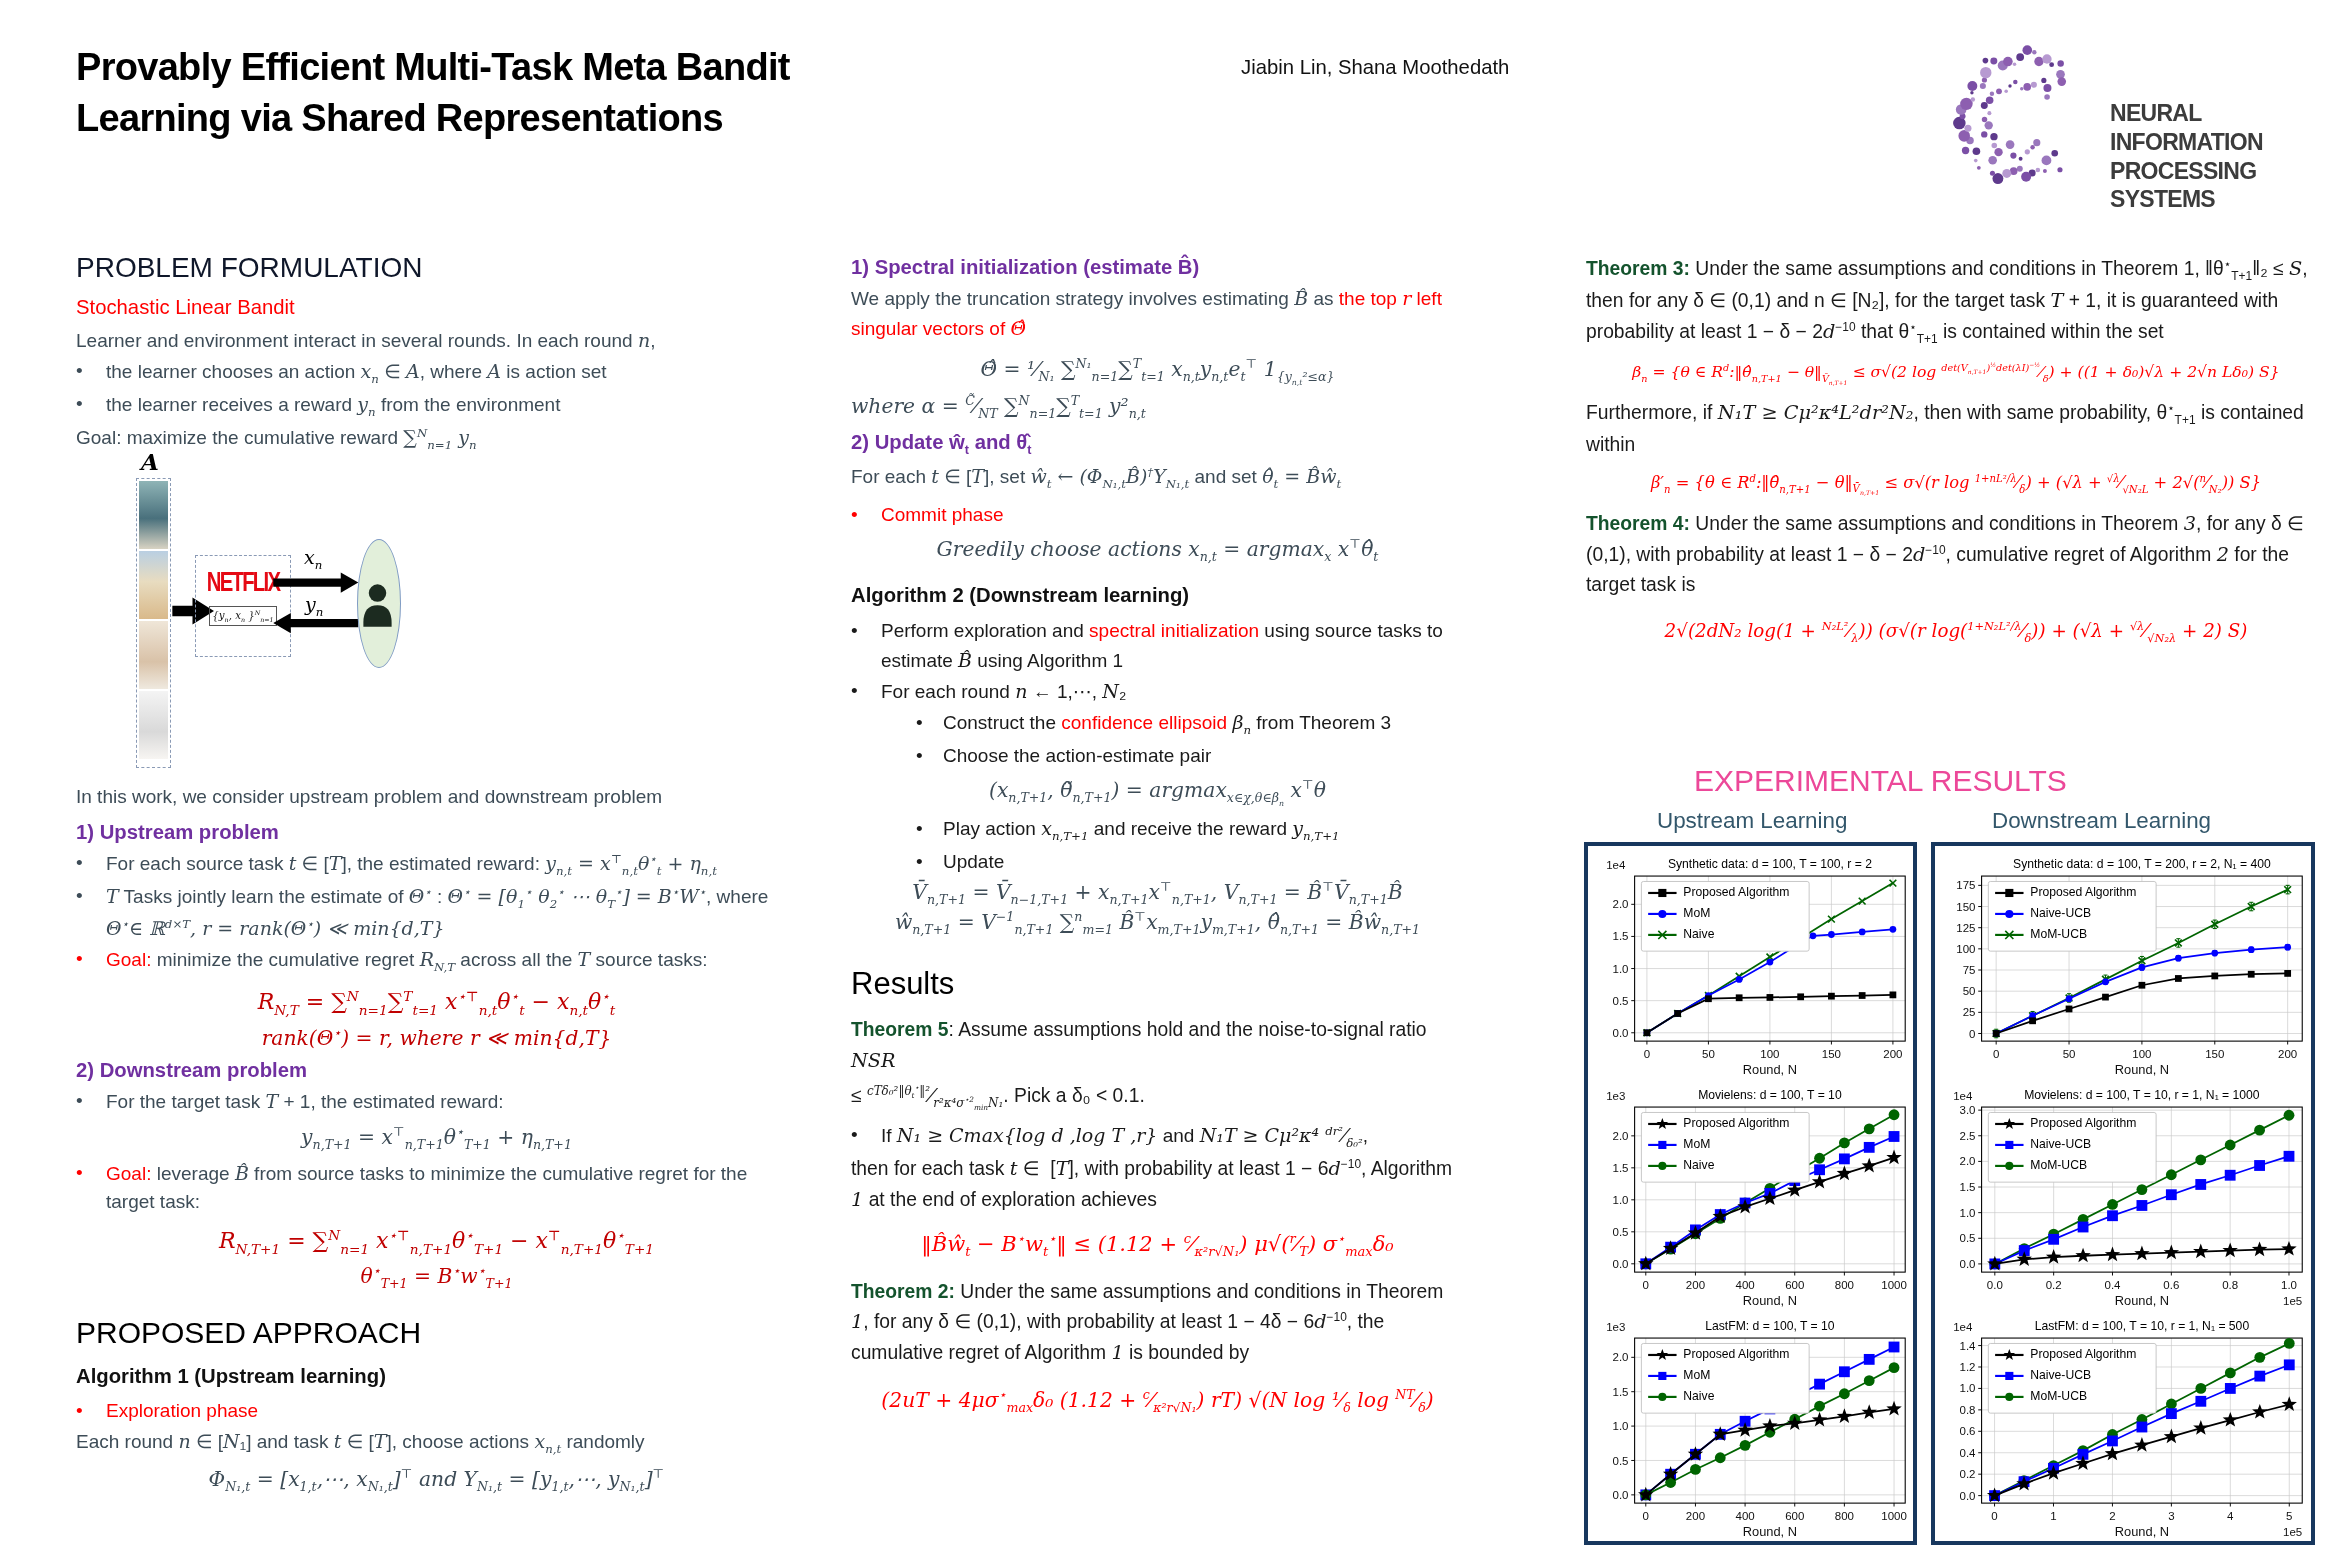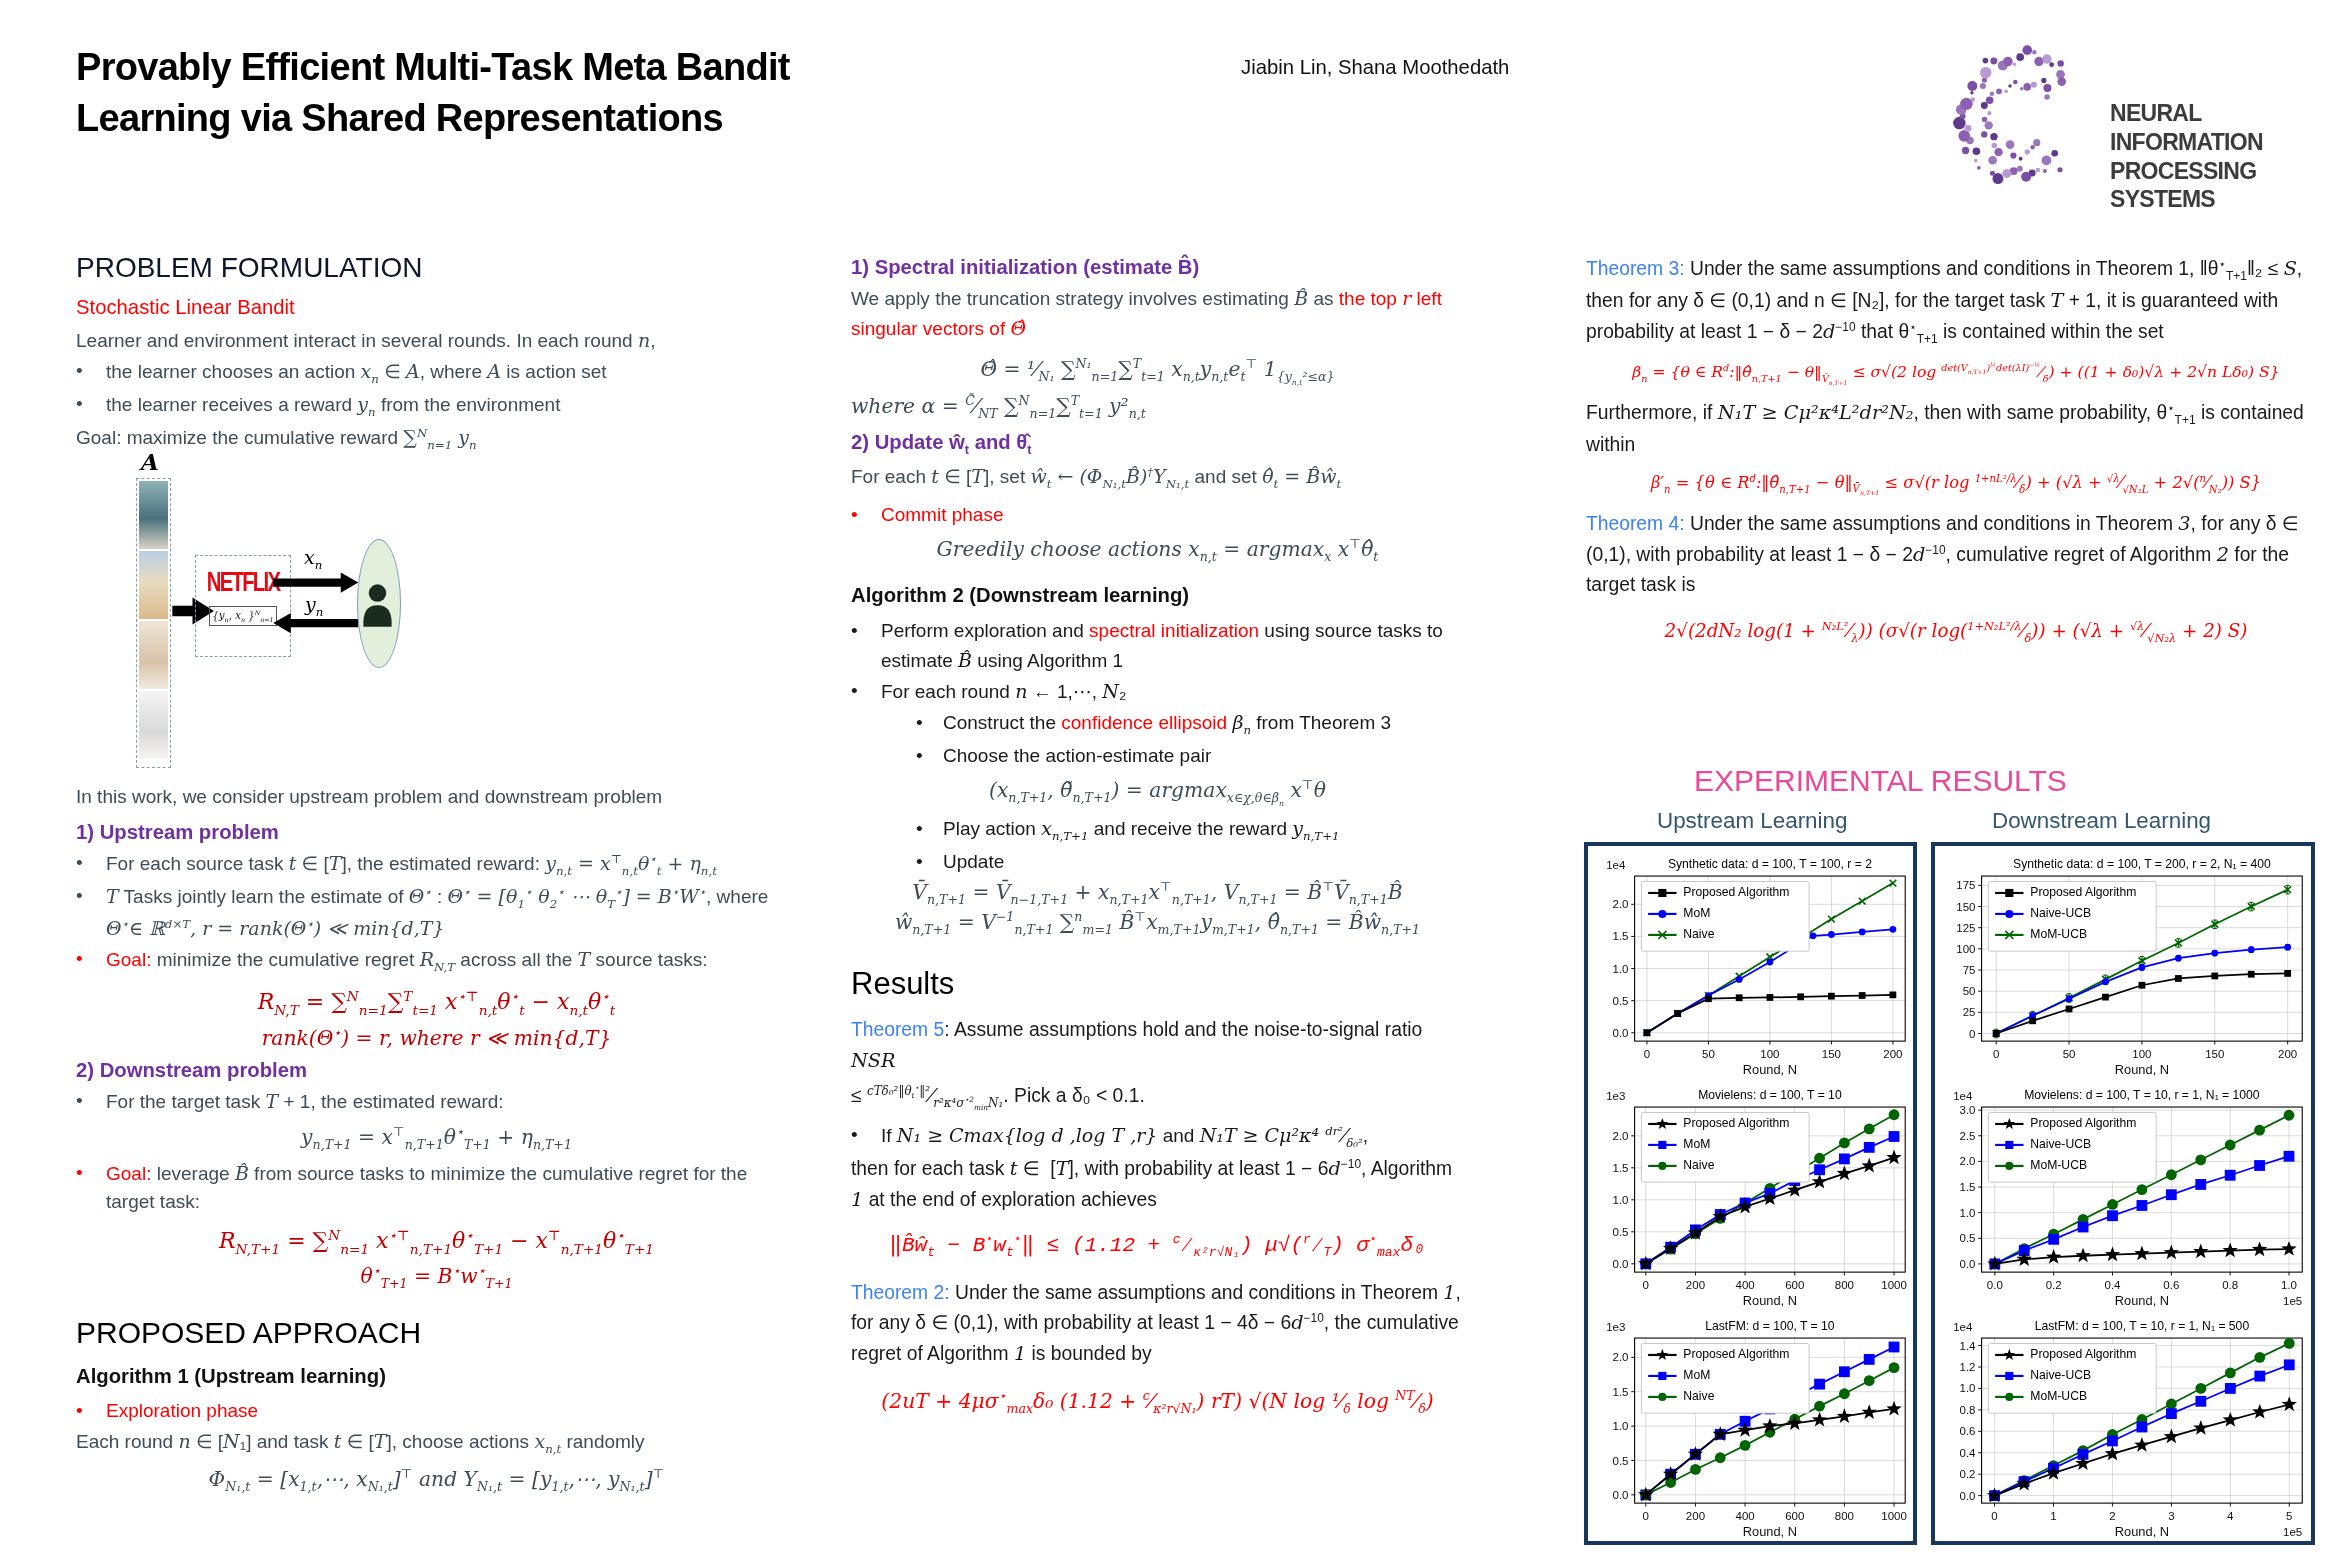--- a/index.html
+++ b/index.html
@@ -16,21 +16,21 @@
   .li .dot{width:30px;flex:none;}
   .li2{display:flex;margin:1.4px 0 1.4px 65px;font-size:19px;line-height:1.55;}
   .li2 .dot{width:27px;flex:none;}
   .m{font-family:"DejaVu Serif",serif;font-style:italic;}
   .formula{font-family:"DejaVu Serif",serif;font-style:italic;font-size:20.3px;text-align:center;margin:6.8px 0;}
   .red{color:#ff0000;}
   .dred{color:#c00000;}
   .purple{color:#7030a0;font-weight:bold;font-size:20.3px;margin:9.5px 0 5.4px 0;}
   .algh{color:#111;font-weight:bold;font-size:20.3px;margin:15px 0 9.5px 0;}
   .thm{font-size:19.3px;line-height:1.6;color:#1a1a1a;margin:0 0 4.1px 0;}
-  .thmlabel{color:#3b82f6;font-weight:normal;}
+  .thmlabel{color:#14532d;font-weight:bold;}
   sub{font-size:62%;} sup{font-size:62%;}
   .panel{position:absolute;border:4.1px solid #17375e;background:#fff;box-sizing:border-box;padding:3.4px 0 0 3.4px;}
   .chart-slot{width:100%;height:231px;}
   .explbl{position:absolute;font-size:22.4px;color:#33576b;}
   .exph{position:absolute;font-size:30px;color:#ec4899;}
   
   #diagram{position:relative;height:318px;margin-top:4.1px;}
   .strip{position:absolute;left:60px;top:19px;width:35px;height:290px;border:1.4px dashed #8a9ab5;padding:2px;box-sizing:border-box;}
   .pstr{width:100%;height:68px;margin-bottom:2px;}
   .scriptA{position:absolute;left:65px;top:-11px;font-family:"DejaVu Serif",serif;font-style:italic;font-weight:bold;font-size:23px;color:#000;}
@@ -252,21 +252,21 @@
   <div class="formula" style="margin:2.7px 0;">V̄<sub>n,T+1</sub> = V̄<sub>n−1,T+1</sub> + x<sub>n,T+1</sub>x<sup>⊤</sup><sub>n,T+1</sub>, V<sub>n,T+1</sub> = B̂<sup>⊤</sup>V̄<sub>n,T+1</sub>B̂</div>
   <div class="formula" style="margin:2.7px 0;">ŵ<sub>n,T+1</sub> = V<sup>−1</sup><sub>n,T+1</sub> ∑<sup>n</sup><sub>m=1</sub> B̂<sup>⊤</sup>x<sub>m,T+1</sub>y<sub>m,T+1</sub>, θ̂<sub>n,T+1</sub> = B̂ŵ<sub>n,T+1</sub></div>
   <div class="h1b" style="font-size:31px;margin-top:28.5px;">Results</div>
   <div class="thm"><span class="thmlabel">Theorem 5</span><span>: Assume assumptions hold and the noise-to-signal ratio <span class="m">NSR</span></span></div>
   <div class="thm">≤ <span class="m"><sup>cTδ₀²‖θ<sub>t</sub><sup>⋆</sup>‖²</sup>⁄<sub>r²κ⁴σ<sup>⋆2</sup><sub>min</sub>N₁</sub></span>. Pick a δ₀ &lt; 0.1.</div>
   <div class="li" style="color:#1a1a1a;margin-top:6.8px;">
         <span class="dot">•</span>
         <span>If <span class="m">N₁ ≥ Cmax{log d ,log T ,r}</span> and <span class="m">N₁T ≥ Cμ²κ⁴ <sup>dr²</sup>⁄<sub>δ₀²</sub></span>,</span>
       </div>
   <div class="thm">then for each task <span class="m">t</span> ∈&nbsp; [<span class="m">T</span>], with probability at least 1 − 6<span class="m">d</span><sup>−10</sup>, Algorithm <span class="m">1</span> at the end of exploration achieves</div>
-  <div class="formula red" style="font-size:21px;margin:15px 0;font-family:Liberation Mono, monospace;">‖B̂ŵ<sub>t</sub> − B<sup>⋆</sup>w<sub>t</sub><sup>⋆</sup>‖ ≤ (1.12 + <sup>c</sup>⁄<sub>κ²r√N₁</sub>) μ√(<sup>r</sup>⁄<sub>T</sub>) σ<sup>⋆</sup><sub>max</sub>δ₀</div>
+  <div class="formula red" style="font-size:21px;margin:15px 0;">‖B̂ŵ<sub>t</sub> − B<sup>⋆</sup>w<sub>t</sub><sup>⋆</sup>‖ ≤ (1.12 + <sup>c</sup>⁄<sub>κ²r√N₁</sub>) μ√(<sup>r</sup>⁄<sub>T</sub>) σ<sup>⋆</sup><sub>max</sub>δ₀</div>
   <div class="thm" style="margin-top:17.6px;"><span class="thmlabel">Theorem 2:</span><span> Under the same assumptions and conditions in Theorem <span class="m">1</span>, for any δ ∈ (0,1), with probability at least 1 − 4δ − 6<span class="m">d</span><sup>−10</sup>, the cumulative regret of Algorithm <span class="m">1</span> is bounded by</span></div>
   <div class="formula red" style="font-size:20.3px;margin:17.6px 0;">(2uT + 4μσ<sup>⋆</sup><sub>max</sub>δ₀ (1.12 + <sup>c</sup>⁄<sub>κ²r√N₁</sub>) rT) √(N log ¹⁄<sub>δ</sub> log <sup>NT</sup>⁄<sub>δ</sub>)</div>
 </div>
 
 <div class="col" style="left:1586px;top:254px;width:740px;">
   <div class="thm"><span class="thmlabel">Theorem 3:</span><span> Under the same assumptions and conditions in Theorem 1, ‖θ<sup>⋆</sup><sub>T+1</sub>‖₂ ≤ <span class="m">S</span>, then for any δ ∈ (0,1) and n ∈ [N₂], for the target task <span class="m">T</span> + 1, it is guaranteed with probability at least 1 − δ − 2<span class="m">d</span><sup>−10</sup> that θ<sup>⋆</sup><sub>T+1</sub> is contained within the set</span></div>
   <div class="formula red" style="font-size:15.6px;margin:12.2px 0;">β<sub>n</sub> = {θ ∈ R<sup>d</sup>:‖θ̂<sub>n,T+1</sub> − θ‖<sub>V̄<sub>n,T+1</sub></sub> ≤ σ√(2 log <sup>det(V<sub>n,T+1</sub>)<sup>½</sup>det(λI)<sup>−½</sup></sup>⁄<sub>δ</sub>) + ((1 + δ₀)√λ + 2√n Lδ₀) S}</div>
   <div class="thm">Furthermore, if <span class="m">N₁T ≥ Cμ²κ⁴L²dr²N₂</span>, then with same probability, θ<sup>⋆</sup><sub>T+1</sub> is contained within</div>
   <div class="formula red" style="font-size:16.3px;margin:12.2px 0;">β′<sub>n</sub> = {θ ∈ R<sup>d</sup>:‖θ̂<sub>n,T+1</sub> − θ‖<sub>V̄<sub>n,T+1</sub></sub> ≤ σ√(r log <sup>1+nL²/λ</sup>⁄<sub>δ</sub>) + (√λ + <sup>√λ</sup>⁄<sub>√N₂L</sub> + 2√(<sup>n</sup>⁄<sub>N₂</sub>)) S}</div>
   <div class="thm" style="margin-top:9.5px;"><span class="thmlabel">Theorem 4:</span><span> Under the same assumptions and conditions in Theorem <span class="m">3</span>, for any δ ∈ (0,1), with probability at least 1 − δ − 2<span class="m">d</span><sup>−10</sup>, cumulative regret of Algorithm <span class="m">2</span> for the target task is</span></div>

